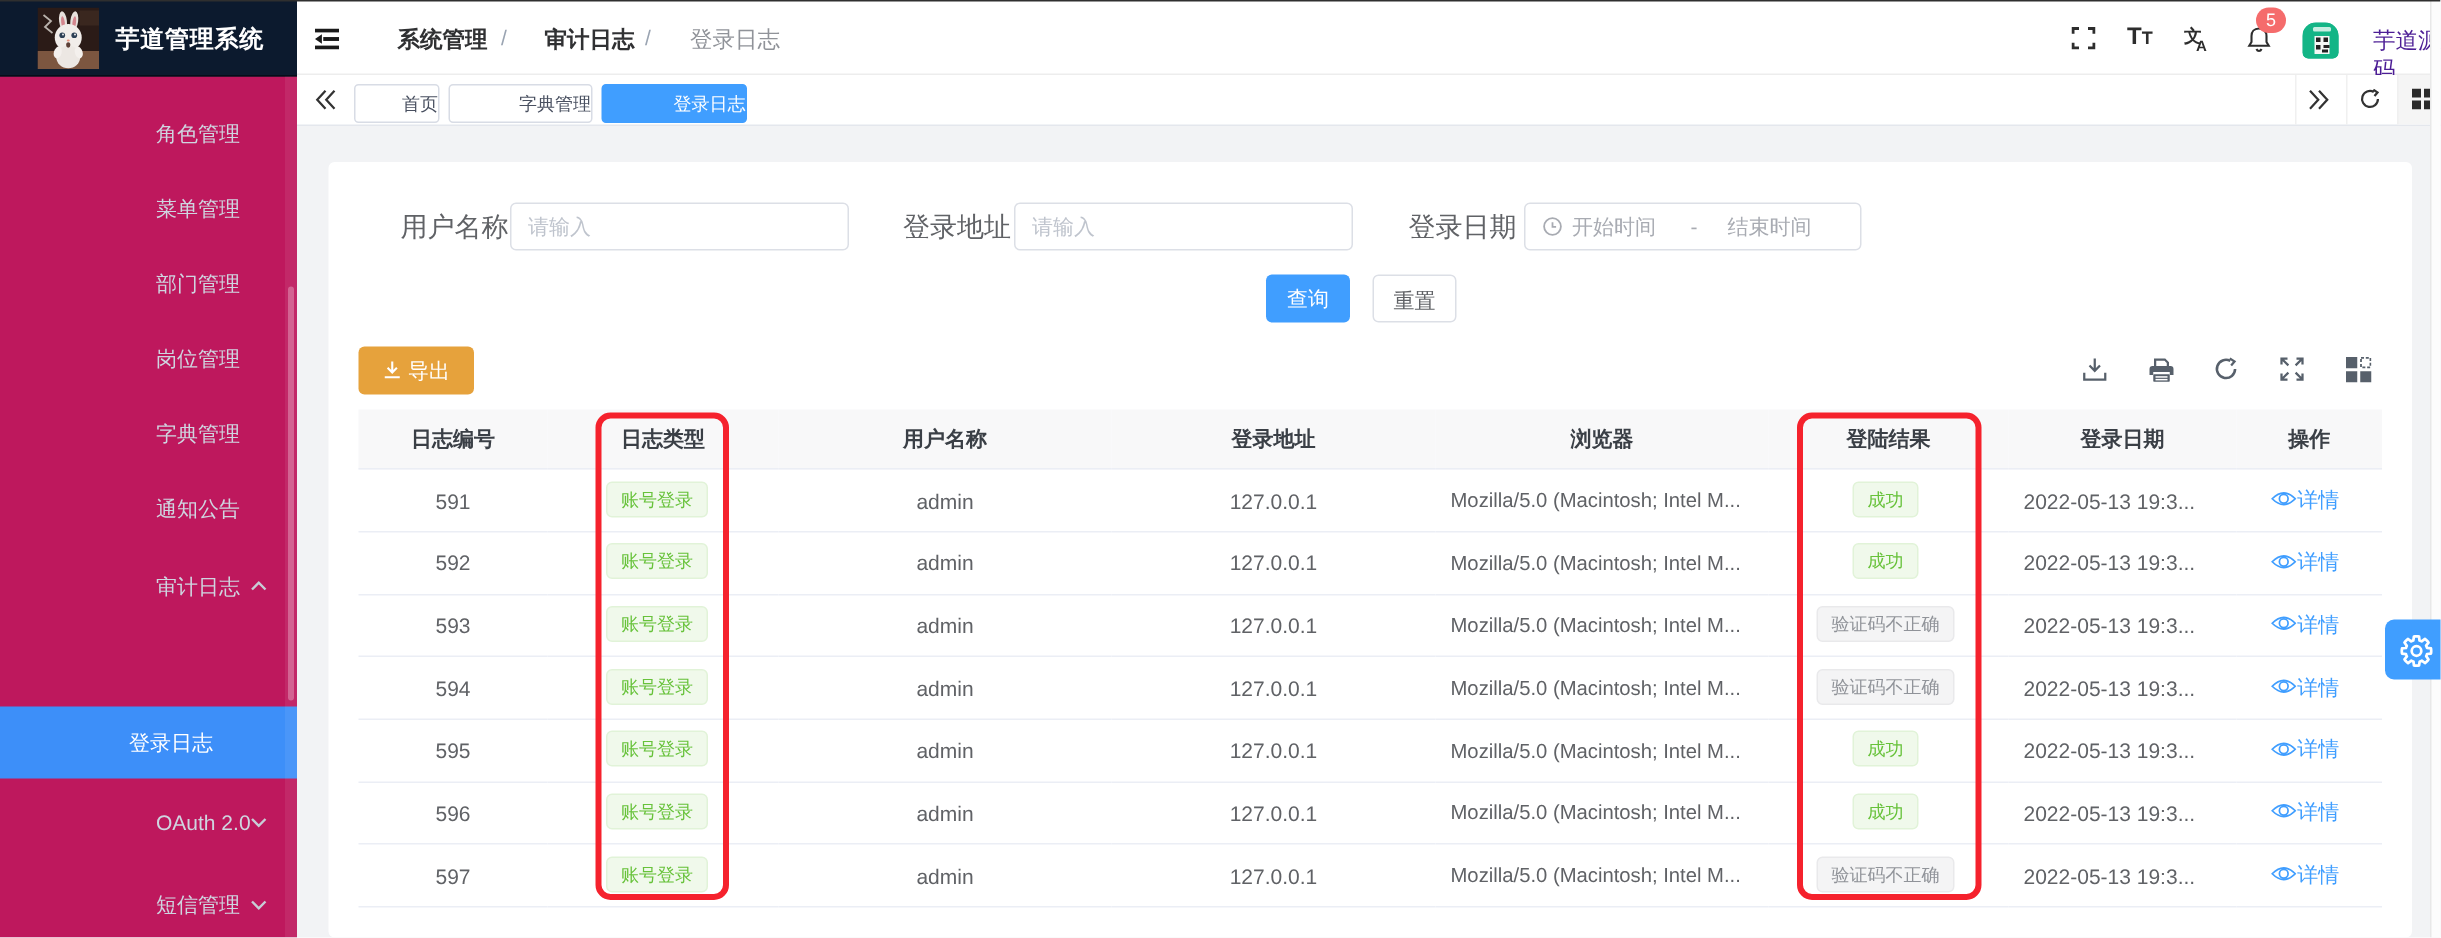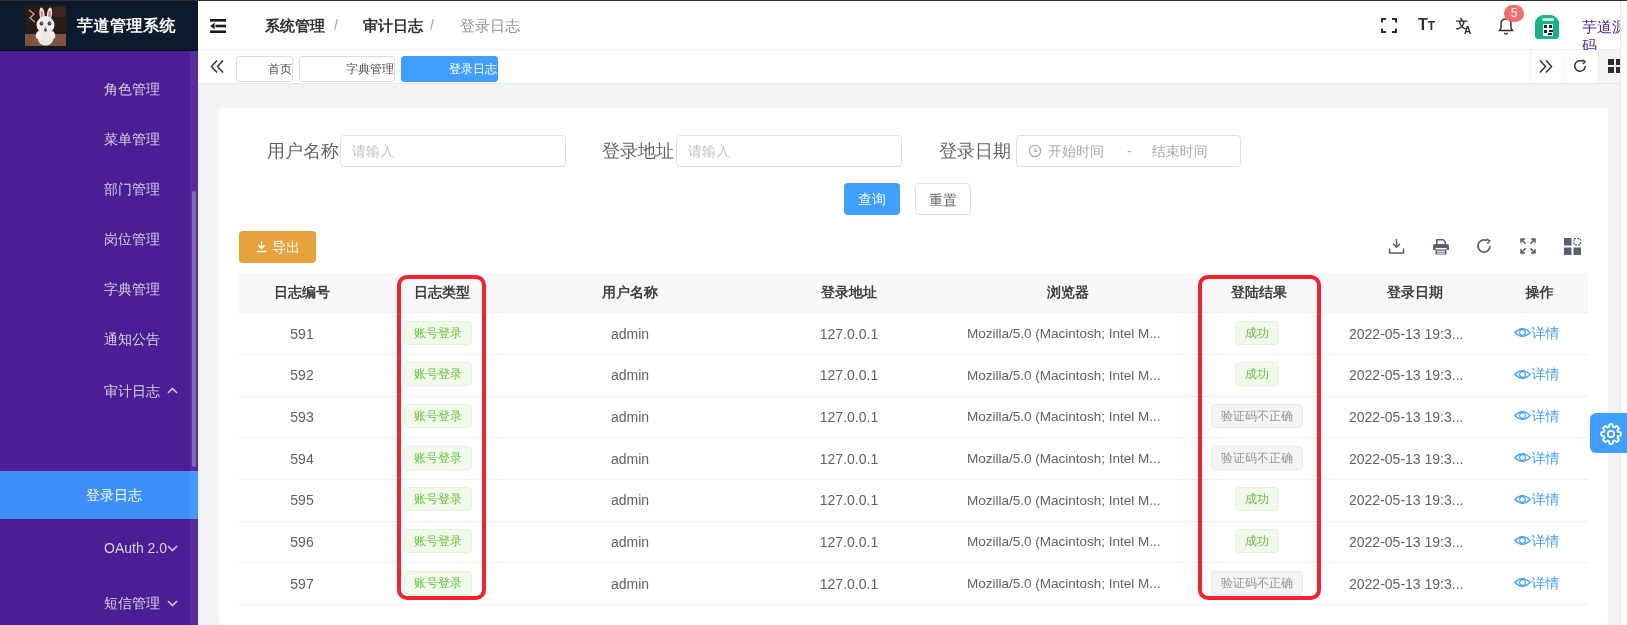--- a/index.html
+++ b/index.html
@@ -1,21 +1,21 @@
 <!DOCTYPE html>
 <html><head>
 <meta charset="utf-8">
 <style>
 * { margin:0; padding:0; box-sizing:border-box; }
 html,body { width:1627px; height:625px; overflow:hidden; font-family:"Liberation Sans", sans-serif; }
 body { background:#f2f3f5; position:relative; }
 .abs { position:absolute; }
 
 
-#sidebar { position:absolute; left:0; top:0; width:198px; height:625px; background:#4c1d95; }
+#sidebar { position:absolute; left:0; top:0; width:198px; height:625px; background:#be185d; }
 #logobar { position:absolute; left:0; top:0; width:198px; height:51px; background:#0c1a2e; border-bottom:1px solid #060d18; }
 #logobar .ttl { position:absolute; left:77px; top:16px; color:#fff; font-size:16px; font-weight:bold; letter-spacing:0.5px; }
 .mitem { position:absolute; left:0; width:198px; height:50px; line-height:50px; color:#cfd5e0; font-size:14px; padding-left:104px; }
 .msub  { padding-left:86px; }
 .mactive { background:#3d8ff9; color:#fff; }
 #sbthumb { position:absolute; left:192px; top:191px; width:4px; height:276px; background:rgba(255,255,255,.28); border-radius:2px; }
 
 
 #main { position:absolute; left:198px; top:0; width:1429px; height:625px; }
 #navbar { position:absolute; left:0; top:0; width:1429px; height:50px; background:#fff; border-bottom:1px solid #ededed; }

